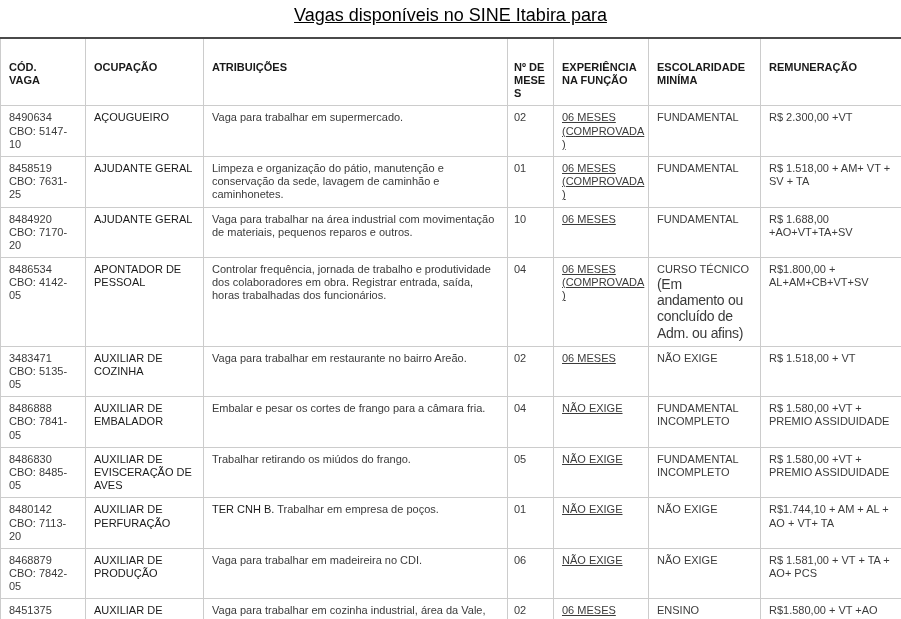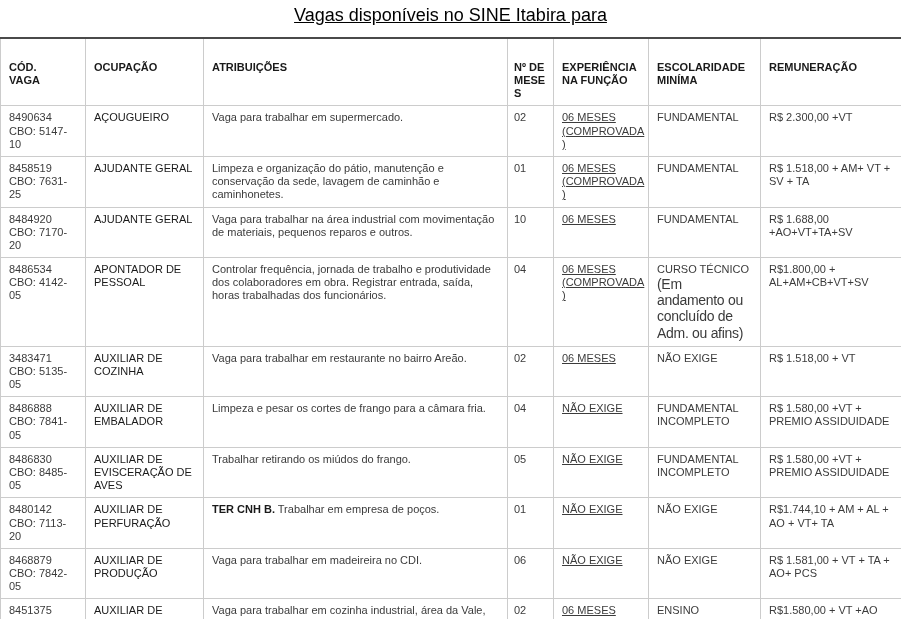--- a/index.html
+++ b/index.html
@@ -40,21 +40,21 @@
     font-weight: bold;
     color: #1a1a1a;
     white-space: pre-line;
     height: 43px;
     padding-top: 22px;
   }
   td { color: #3b3b3b; }
   td.col-ocup { font-weight: normal; color: #1a1a1a; }
   .col-num-th, td.col-num { padding-left: 6px; padding-right: 4px; }
   td.col-exp { padding-right: 3px; text-decoration: underline; }
-  .task-bold { font-weight: bold; color: #1a1a1a; }
+  .task-bold { font-weight: normal; color: #1a1a1a; }
   .esc-note {
     font-size: 14px;
     letter-spacing: -0.3px;
     line-height: 1.15;
   }
   tr { page-break-inside: avoid; }
 </style>
 </head>
 <body>
 
@@ -165,21 +165,21 @@
     </td>
     <td class="col-rem">R$ 1.518,00 + VT</td>
   </tr>
 
   <tr>
     <td class="col-cod">
       <div>8486888</div>
       <div>CBO: 7841-05</div>
     </td>
     <td class="col-ocup">AUXILIAR DE EMBALADOR</td>
-    <td class="col-atr"><span class="task-bold"></span><span>Limpeza e pesar os cortes de frango para a câmara fria.</span></td>
+    <td class="col-atr"><span class="task-bold"></span><span>Embalar e pesar os cortes de frango para a câmara fria.</span></td>
     <td class="col-num">04</td>
     <td class="col-exp">NÃO EXIGE</td>
     <td class="col-esc">
       <div>FUNDAMENTAL INCOMPLETO</div>
       <div class="esc-note"></div>
     </td>
     <td class="col-rem">R$ 1.580,00 +VT + PREMIO ASSIDUIDADE</td>
   </tr>
 
   <tr>

